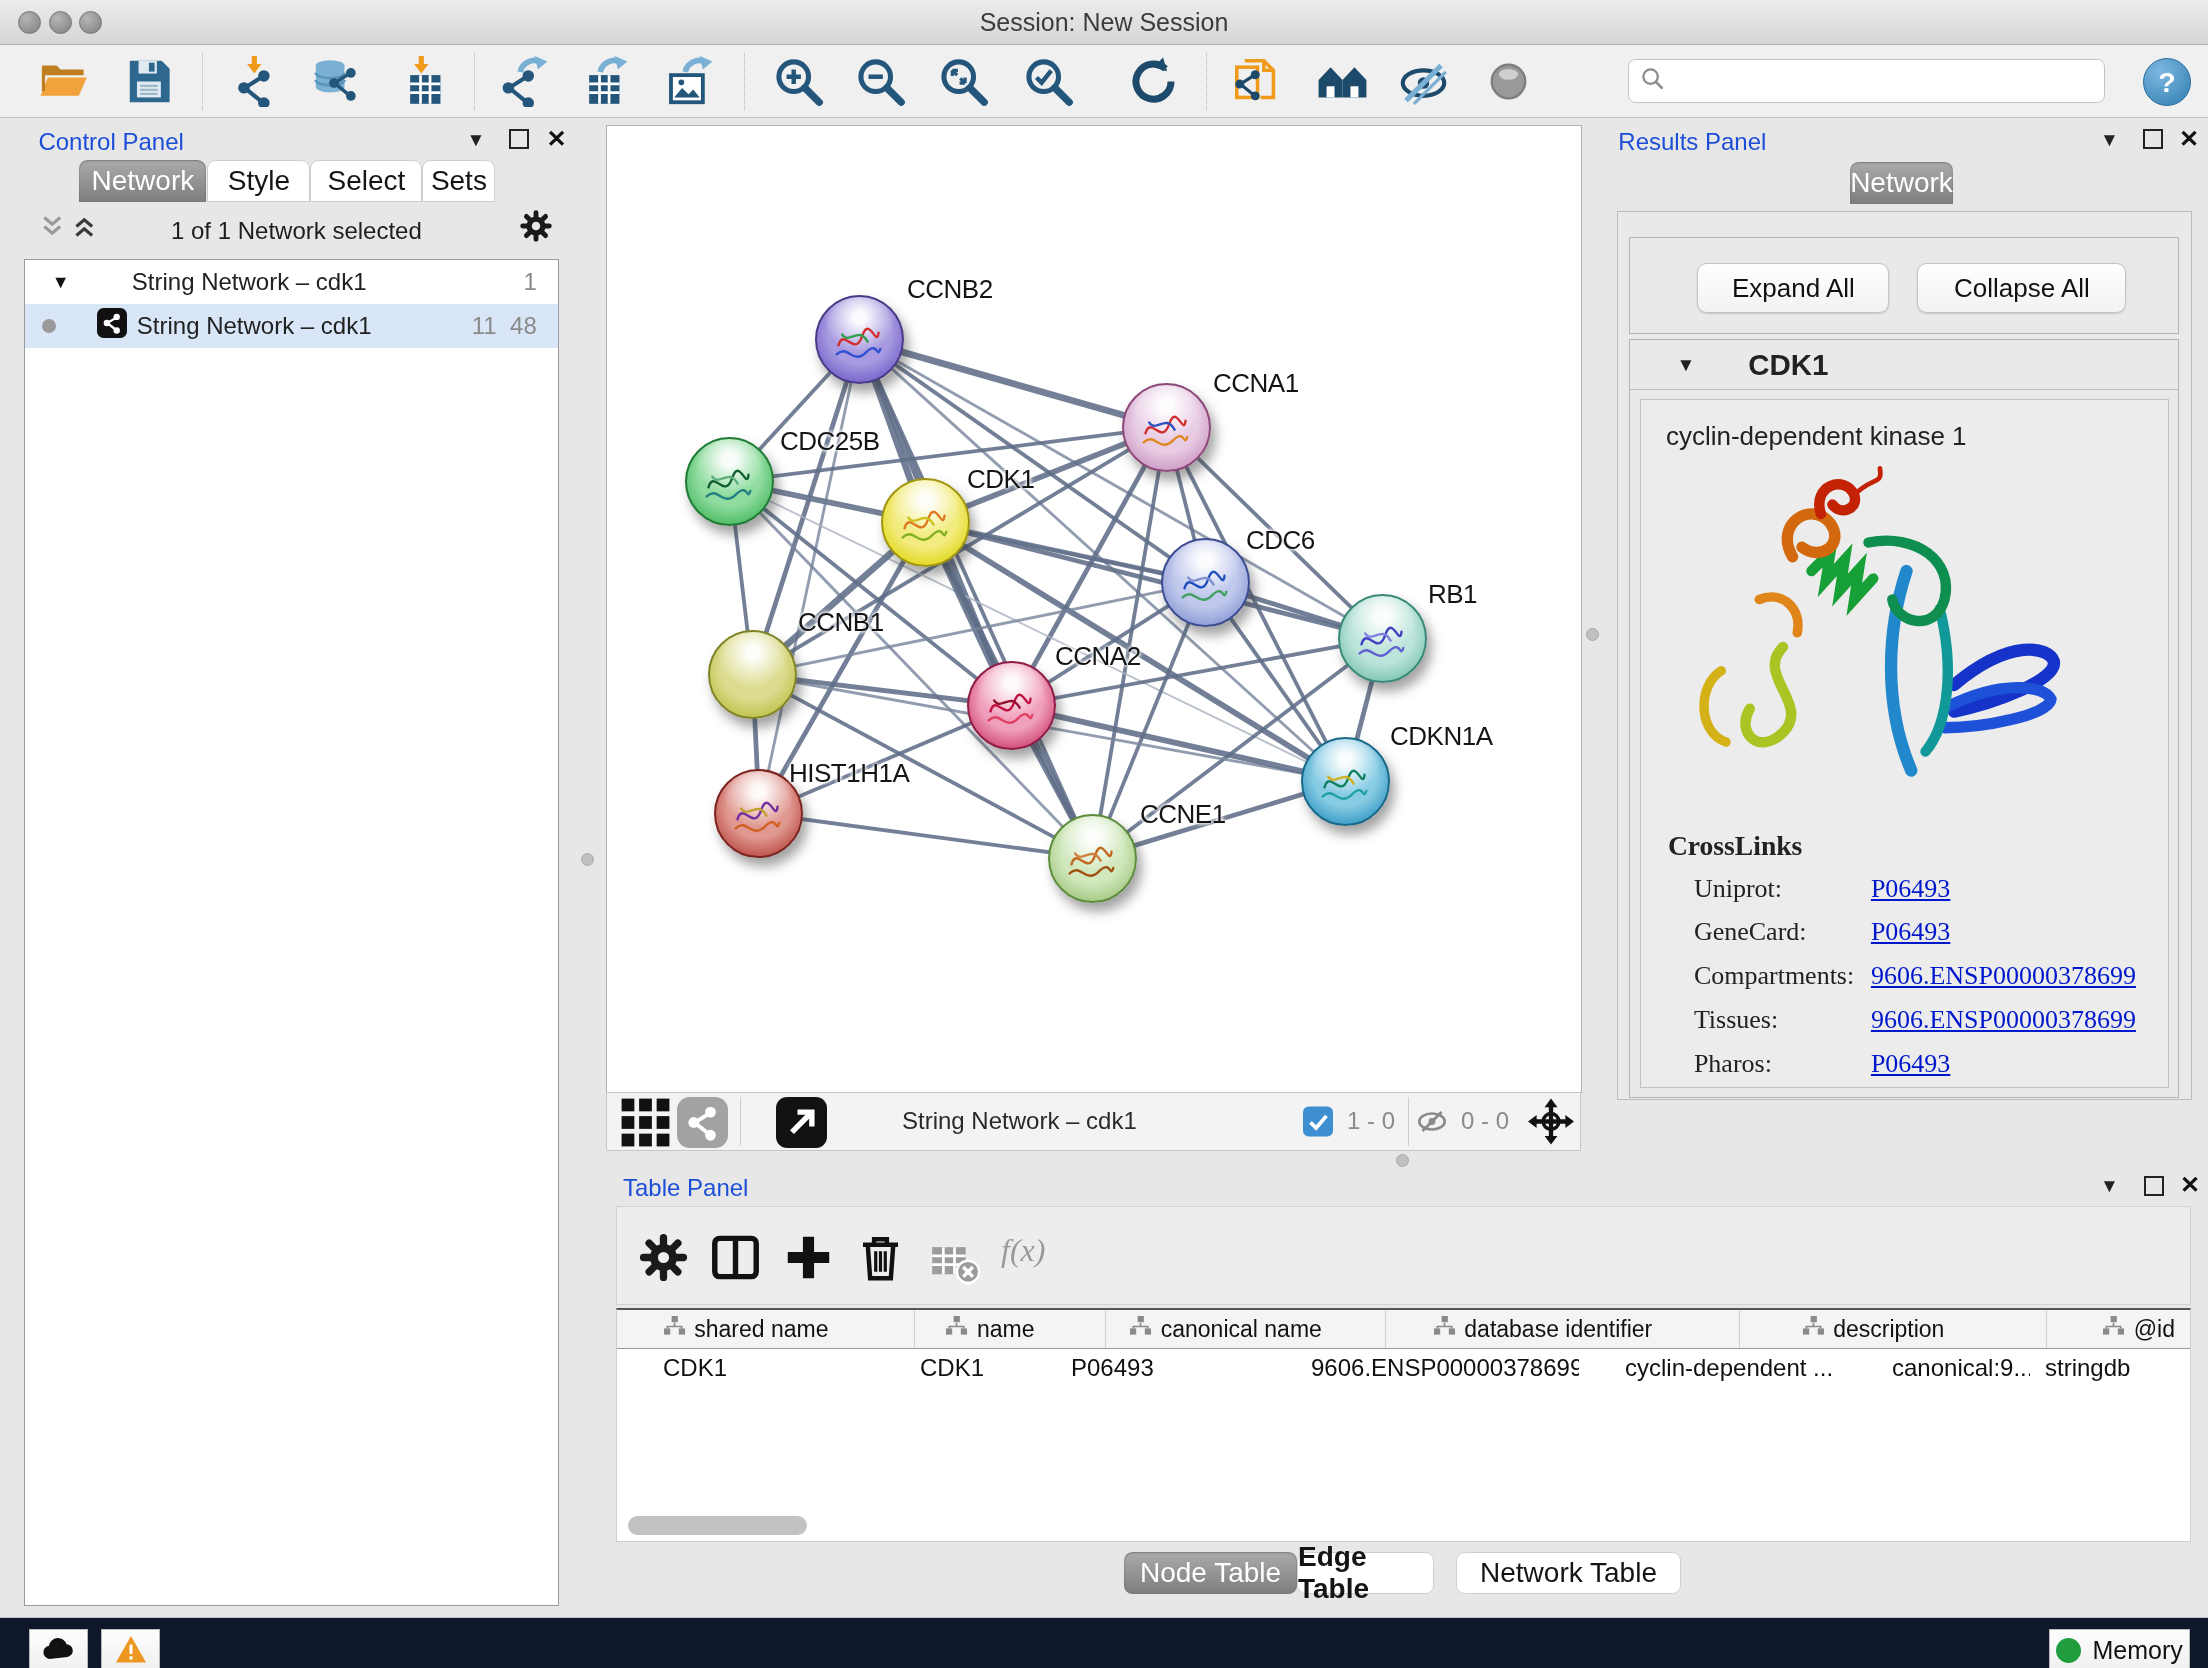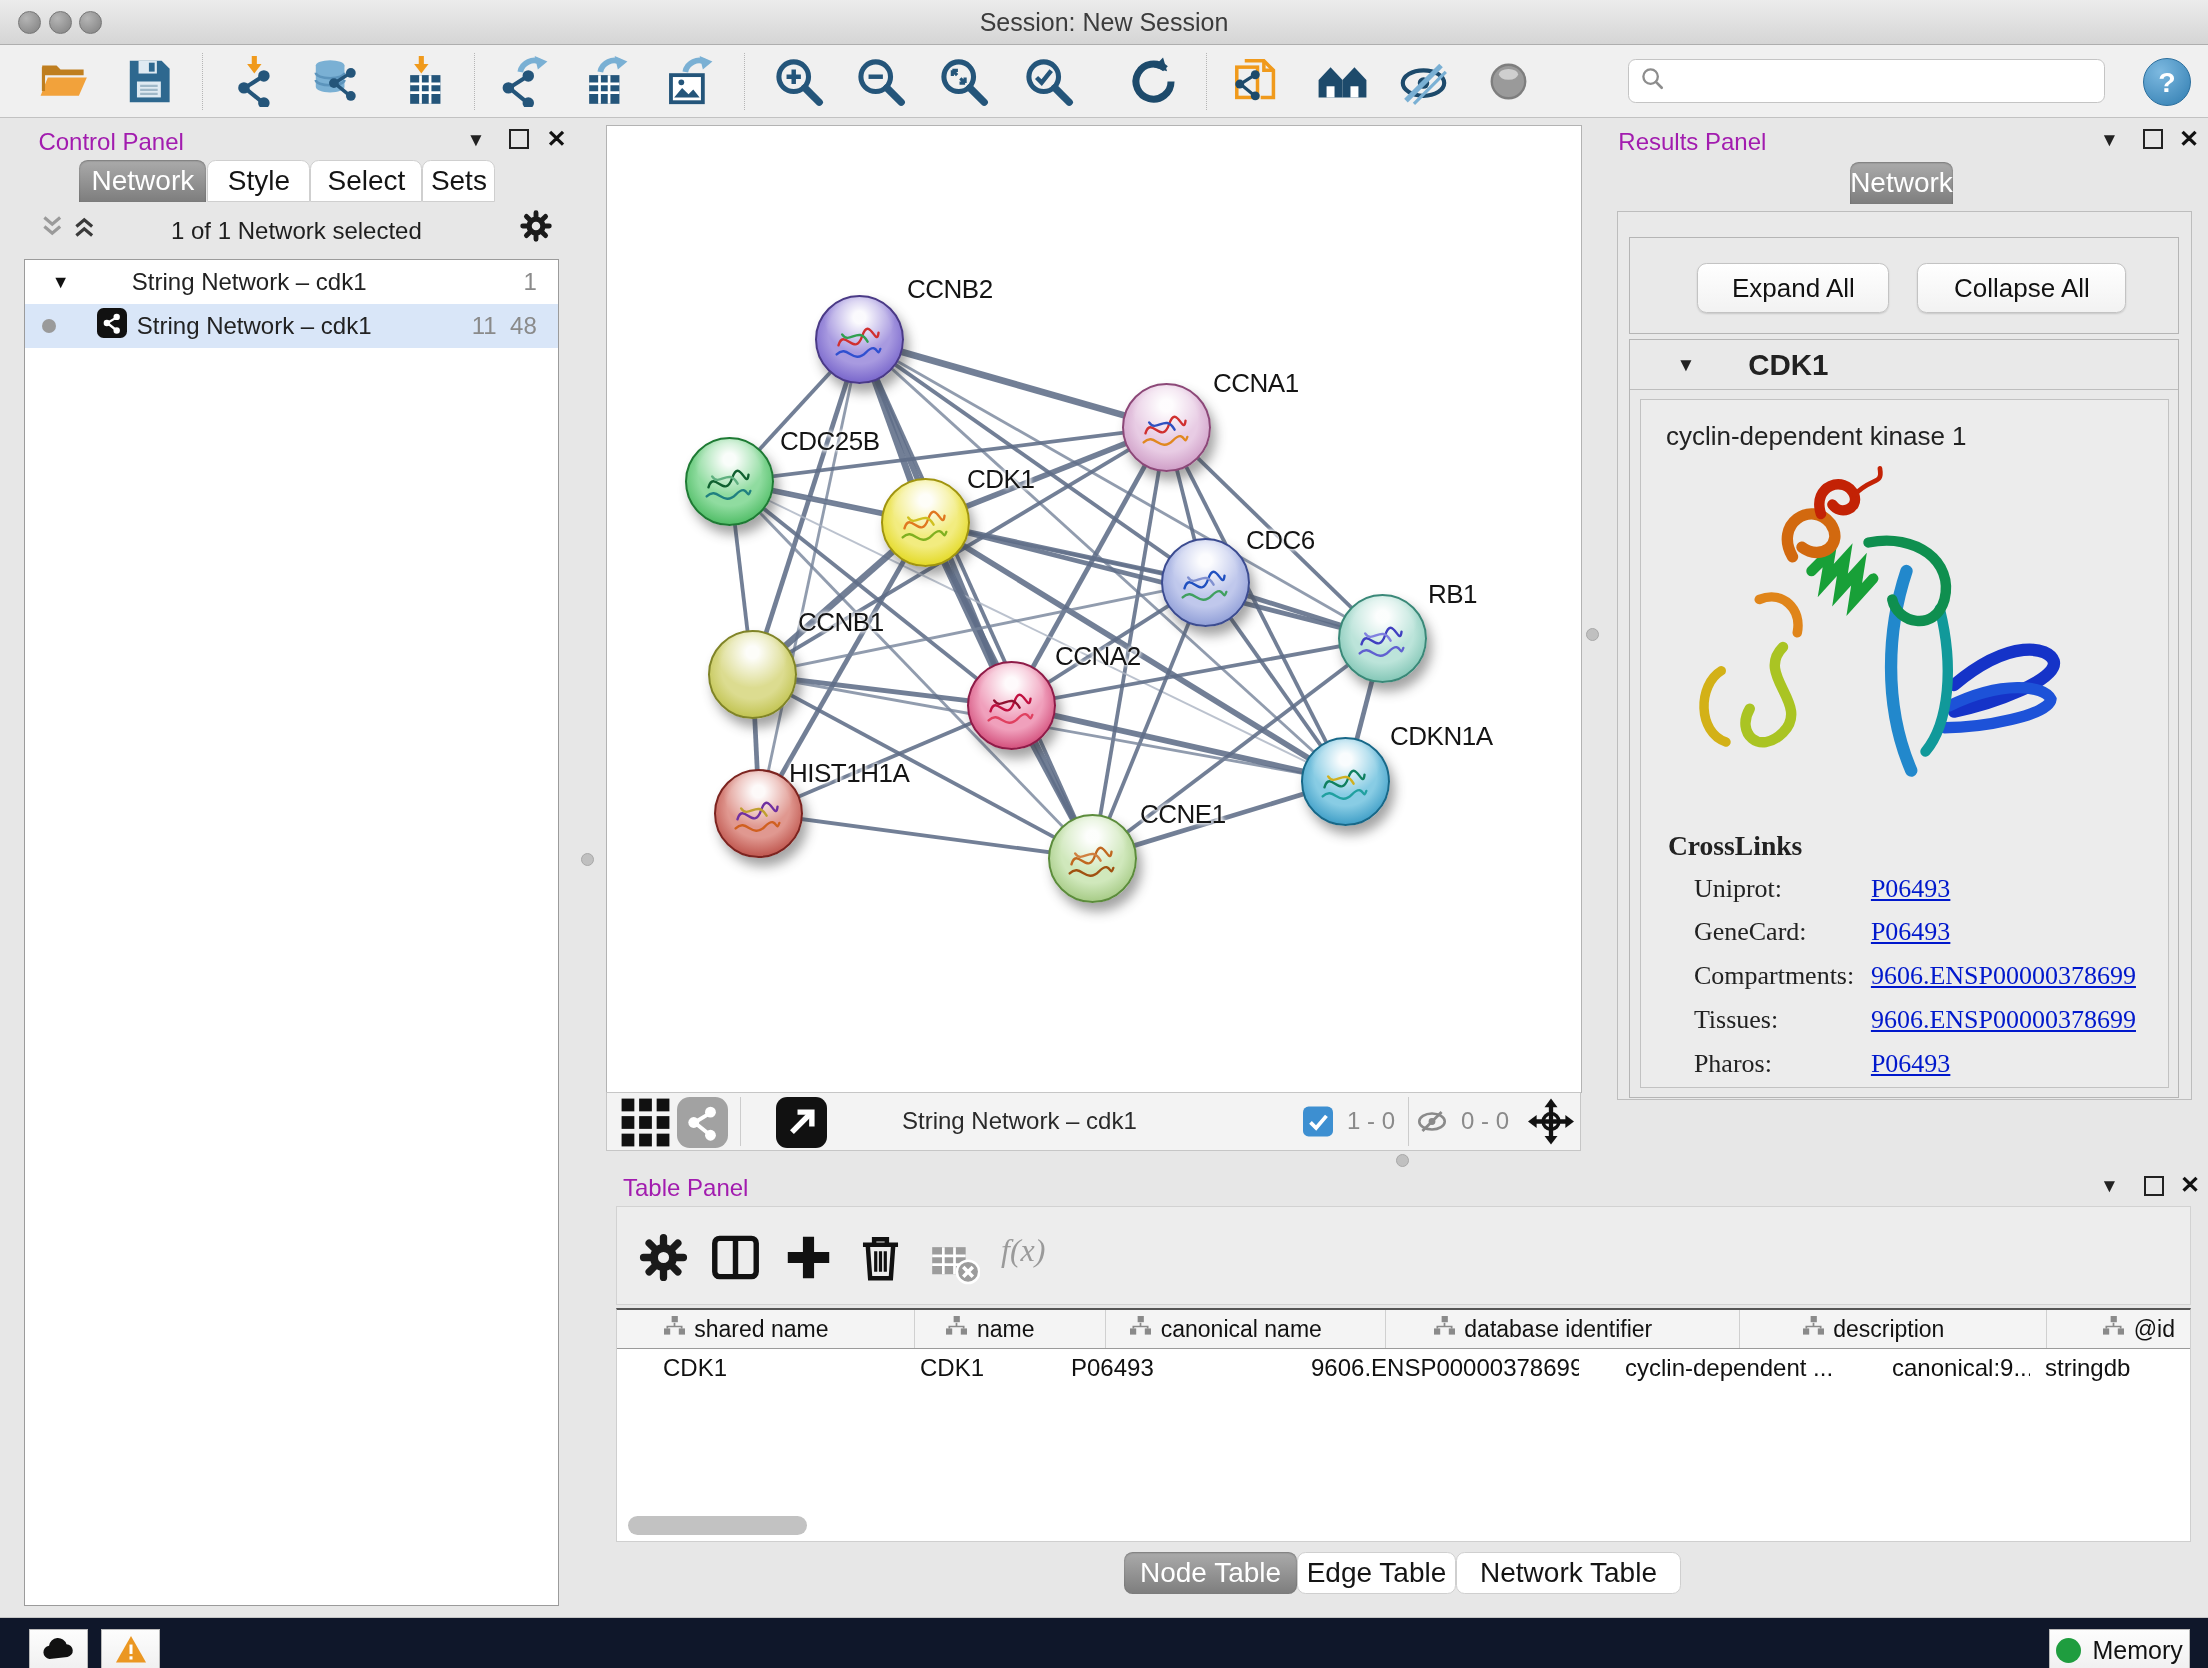--- a/index.html
+++ b/index.html
@@ -18,21 +18,21 @@
   .tbi svg{width:51px;height:51px;}
   .tbsep{position:absolute;top:7.6px;width:0;height:57px;border-left:1.9px dotted #b5b5b5;}
   .searchbox{left:1628px;top:14.3px;width:477px;height:44px;background:#fff;border:1.9px solid #c4c4c4;
     border-radius:7.6px;display:flex;align-items:center;padding-left:11.4px;box-sizing:border-box;}
   .searchbox input{border:none;outline:none;font-size:23px;width:409px;background:transparent;
     font-family:"Liberation Sans",sans-serif;}
   .helpbtn{left:2143px;top:13.3px;width:46px;height:46px;border-radius:50%;
     background:radial-gradient(circle at 35% 28%,#7db9e0,#2f7cb0);color:#fff;font-size:28.5px;font-weight:bold;
     display:flex;align-items:center;justify-content:center;border:1px solid #2a6e9d;}
   
-  .panel-title{font-size:24px;color:#a21caf;}
+  .panel-title{font-size:24px;color:#1d4ed8;}
   .ph-tri{font-size:19px;color:#222;}
   .ph-float{width:16px;height:16px;border:2.4px solid #222;}
   .ph-close{font-size:24px;font-weight:bold;color:#111;}
   .tab{position:absolute;height:42px;border-radius:8.6px 8.6px 0 0;display:flex;align-items:center;
     justify-content:center;font-size:28px;box-sizing:border-box;}
   .tab.inactive{background:#fff;color:#141414;border:1px solid #cfcfcf;}
   .tab.active{background:linear-gradient(#ababab,#7d7d7d);color:#fff;box-shadow:inset 0 1px 1.9px rgba(0,0,0,.3);}
   
   .tree-box{left:24px;top:259px;width:535px;height:1347px;background:#fff;border:1.9px solid #9b9b9b;box-sizing:border-box;}
   .tree-row{position:relative;height:44px;display:flex;align-items:center;font-size:24px;}
@@ -720,21 +720,21 @@
           <div class="tp-cell" style="width: 267px;">cyclin-dependent ...</div>
           <div class="tp-cell" style="width: 184px;">canonical:9...</div>
           <div class="tp-cell" style="width: 163px; padding-left: 15px;">stringdb</div>
         </div>
       </div>
   </div>
   <div class="abs hscroll"></div>
 
   <div id="tp-tabs">
       <div class="tab abs active" style="left: 1124px; top: 1552px; width: 173px; border-radius: 8.6px;">Node Table</div>
-      <div class="tab abs inactive" style="left: 1297px; top: 1552px; width: 159px; border-radius: 8.6px;">Edge Table</div>
+      <div class="tab abs inactive" style="left: 1297px; top: 1552px; width: 137px; border-radius: 8.6px; font-weight: bold;">Edge Table</div>
       <div class="tab abs inactive" style="left: 1456px; top: 1552px; width: 225px; border-radius: 8.6px;">Network Table</div>
     </div>
 
   <div class="abs statusbar">
     <div class="sb-btn" style="left:28.5px;width:57px">
       <span><svg width="34" height="27" viewBox="0 0 36 26">
             <path d="M9 24a7 7 0 0 1-.5-13.9A9.5 9.5 0 0 1 27 8.5 6.8 6.8 0 0 1 28 22z" fill="#111"></path>
           </svg></span>
     </div>
     <div class="sb-btn" style="left:101px;width:57px">

